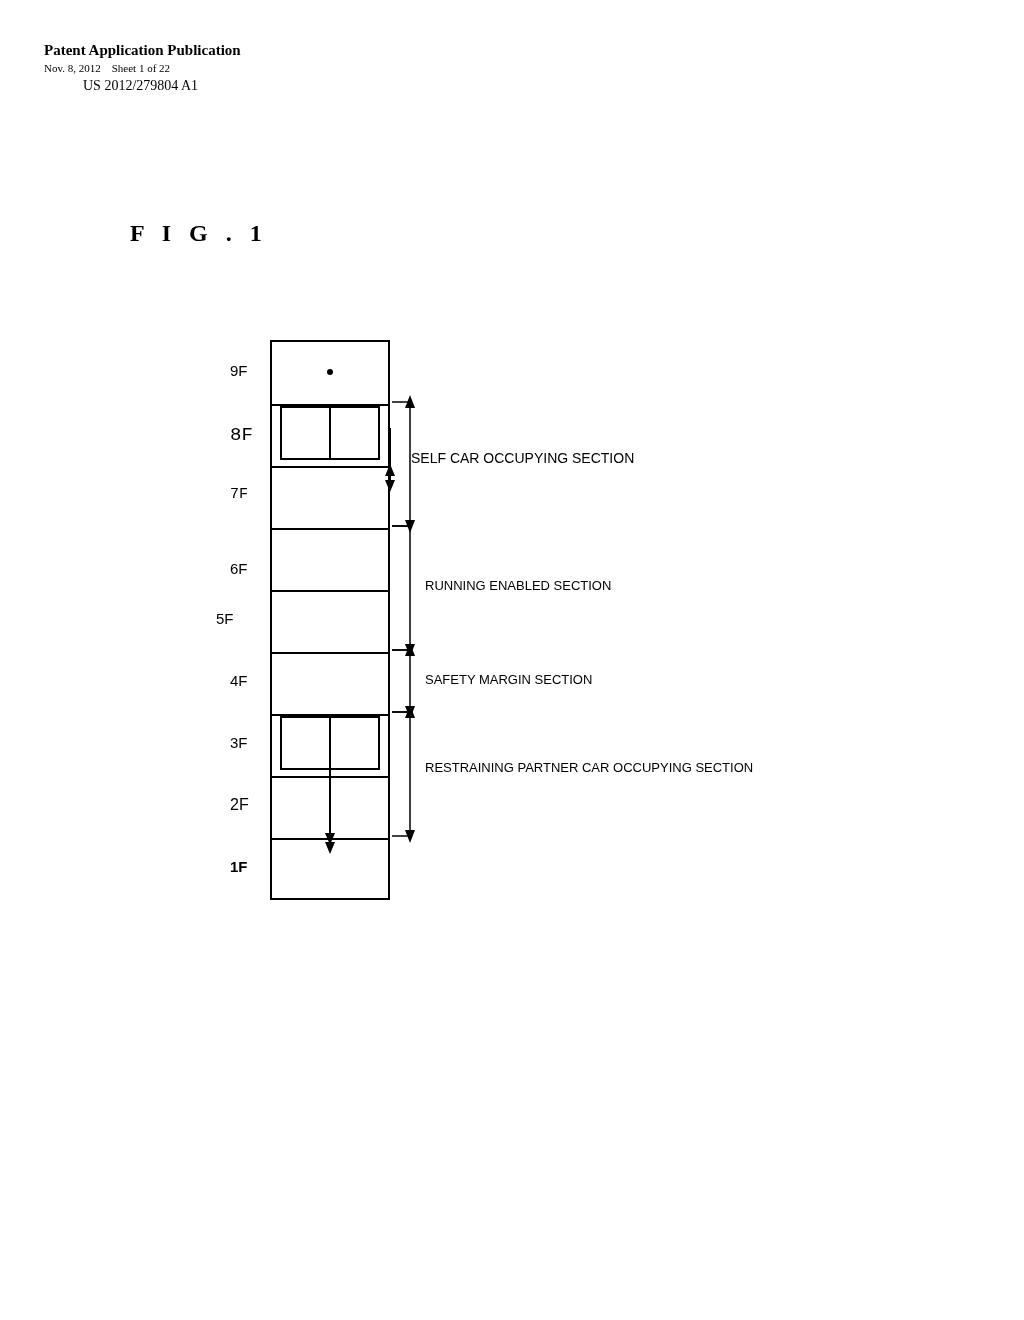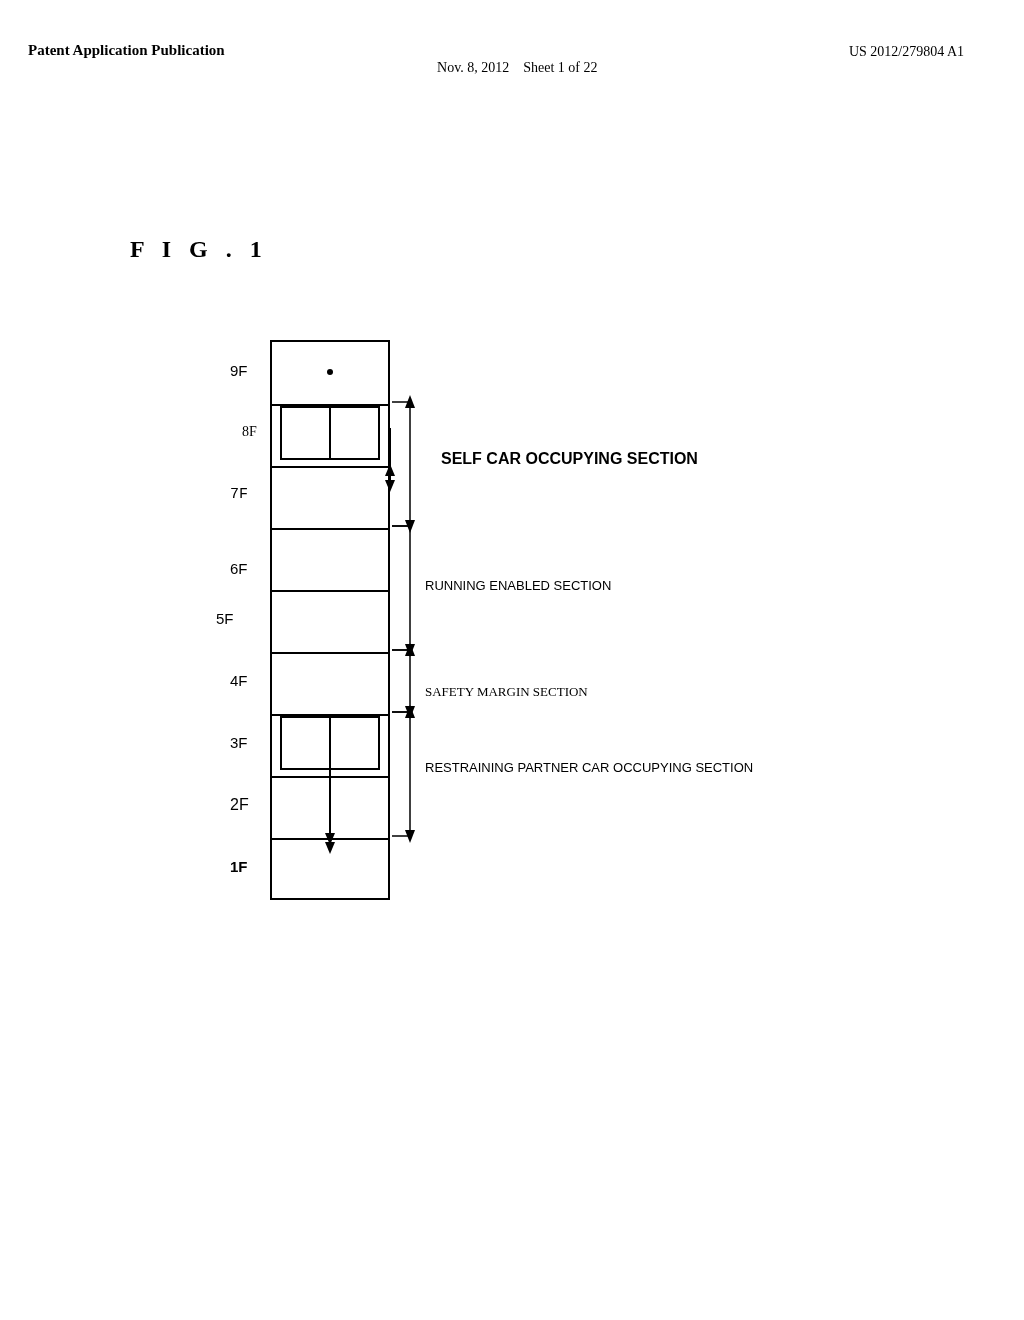--- a/index.html
+++ b/index.html
@@ -7,52 +7,52 @@
       width: 1024px;
       height: 1320px;
       background: #ffffff;
       font-family: 'Times New Roman', Times, serif;
       position: relative;
       overflow: hidden;
     }
 
     .header {
       display: flex;
-      flex-direction: row;
+      flex-direction: column;
       justify-content: space-between;
       align-items: flex-start;
-      padding: 40px 60px 0 28px;
+      padding: 40px 60px 0 44px;
       border-bottom: none;
     }
 
     .header-left {
       font-size: 15px;
       font-weight: bold;
       line-height: 1.4;
       max-width: 320px;
     }
 
     .header-center {
-      font-size: 14px;
+      font-size: 11px;
       font-weight: normal;
       text-align: center;
-      margin-top: 20px;
+      margin-top: 1px;
     }
 
     .header-right {
       font-size: 14px;
       font-weight: normal;
       text-align: right;
       margin-top: 4px;
       margin-left: 39px;
     }
 
     .fig-label {
       position: absolute;
-      top: 236px;
+      top: 220px;
       left: 130px;
       font-size: 24px;
       font-weight: bold;
       letter-spacing: 6px;
     }
 
     .diagram-container {
       position: absolute;
       top: 340px;
       left: 200px;
@@ -121,21 +121,21 @@
     </div>
 
     <div style="position:absolute; top:374px; left:8px; width:100px; height:54px; border:2px solid #000; display:flex; gap:0;">
       <div style="flex:1; border-right:2px solid #000;"></div>
       <div style="flex:1;"></div>
     </div>
 
   </div>
 
   <div style="position:absolute; left:30px; top:22px; font-size:15px; font-family:Arial,sans-serif;">9F</div>
-  <div style="position:absolute; left:42px; top:84px; font-size:14px; font-family:Liberation Serif, serif;">8F</div>
+  <div style="position:absolute; left:30px; top:84px; font-size:19px; font-family:Liberation Mono, monospace;">8F</div>
   <div style="position:absolute; left:30px; top:146px; font-size:15px; font-family:Liberation Mono, monospace;">7F</div>
   <div style="position:absolute; left:30px; top:208px; font-size:15px; font-family:Arial,sans-serif;margin-top:12px;">6F</div>
   <div style="position:absolute; left:16px; top:270px; font-size:15px; font-family:Arial,sans-serif;">5F</div>
   <div style="position:absolute; left:30px; top:332px; font-size:15px; font-family:Arial,sans-serif;">4F</div>
   <div style="position:absolute; left:30px; top:394px; font-size:15px; font-family:Arial,sans-serif;">3F</div>
   <div style="position:absolute; left:30px; top:456px; font-size:16px; font-family:Arial,sans-serif;">2F</div>
   <div style="position:absolute; left:30px; top:518px; font-size:15px; font-family:Arial,sans-serif;font-weight:bold;">1F</div>
 
   <svg class="arrows-svg" viewBox="0 0 600 580">
 
@@ -178,21 +178,21 @@
     <polygon points="210,503 205,490 215,490" fill="#000"></polygon>
 
     <line x1="130" y1="430" x2="130" y2="500" stroke="#000" stroke-width="2"></line>
     <polygon points="130,505 125,493 135,493" fill="#000"></polygon>
 
     <polygon points="130,514 125,502 135,502" fill="#000"></polygon>
 
     <circle cx="130" cy="32" r="3" fill="#000"></circle>
   </svg>
 
-  <div style="position:absolute; left:241px; top:110px; font-size:16px; font-family:Arial,sans-serif;font-weight:bold;">SELF CAR OCCUPYING SECTION</div>
+  <div style="position:absolute; left:211px; top:110px; font-size:14px; font-family:Arial,sans-serif;">SELF CAR OCCUPYING SECTION</div>
 
   <div style="position:absolute; left:225px; top:238px; font-size:13px; font-family:Arial,sans-serif;">RUNNING ENABLED SECTION</div>
 
-  <div style="position:absolute; left:225px; top:344px; font-size:13px; font-family:Liberation Serif, serif;">SAFETY MARGIN SECTION</div>
+  <div style="position:absolute; left:225px; top:332px; font-size:13px; font-family:Liberation Sans, sans-serif;">SAFETY MARGIN SECTION</div>
 
   <div style="position:absolute; left:225px; top:420px; font-size:13px; font-family:Arial,sans-serif;">RESTRAINING PARTNER CAR OCCUPYING SECTION</div>
 
 </div>
 
 </body></html>

